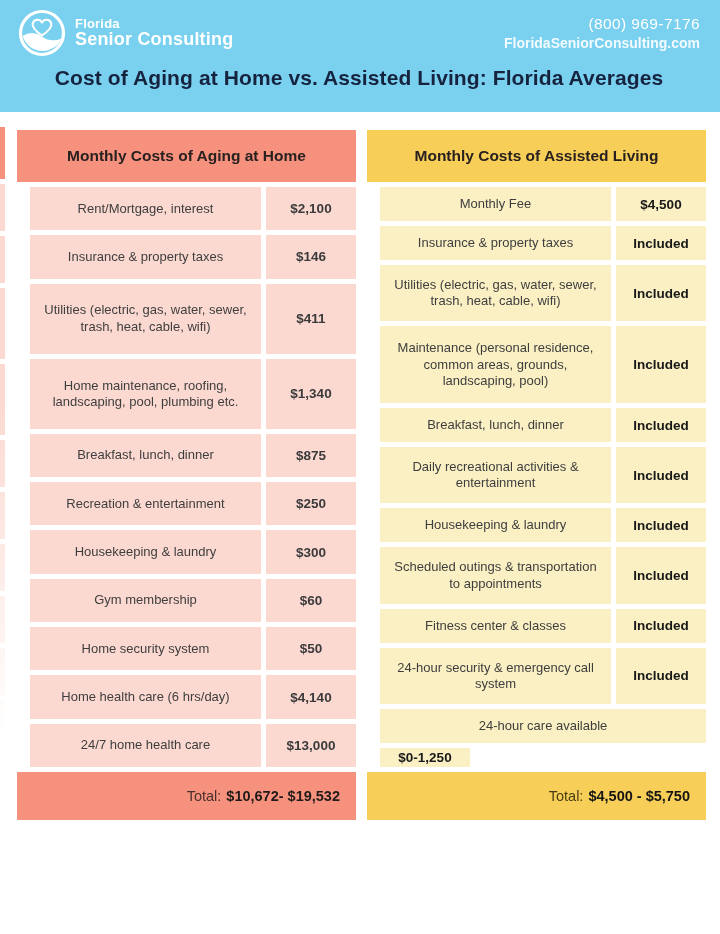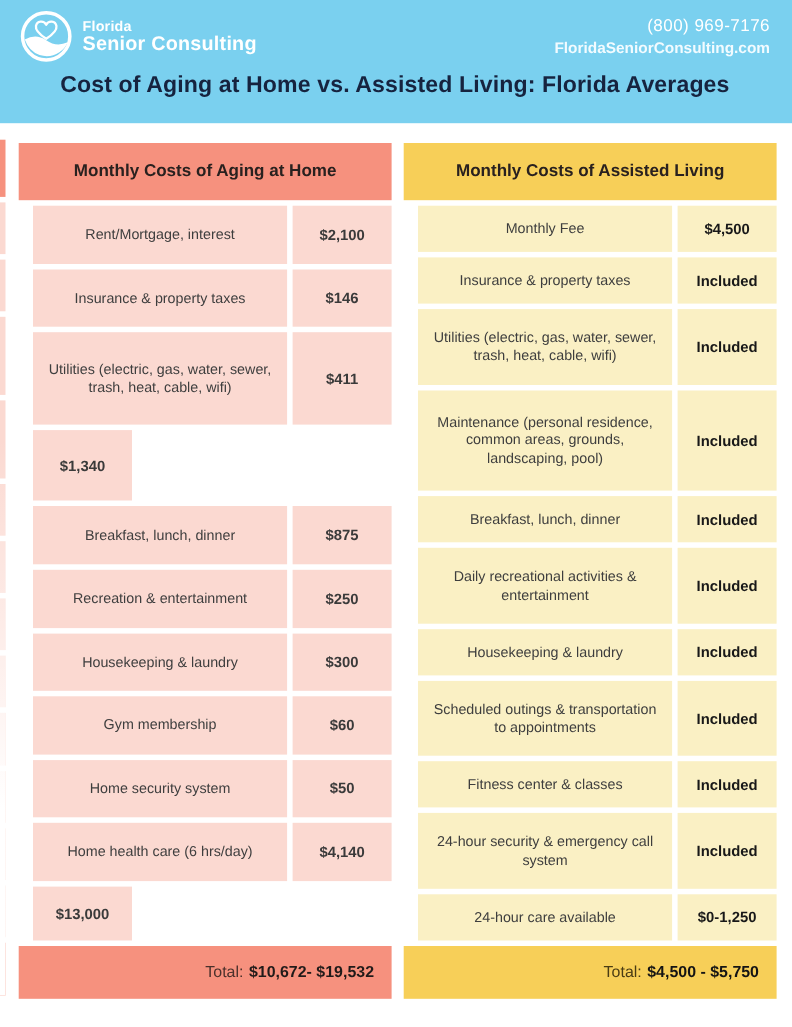--- a/index.html
+++ b/index.html
@@ -46,21 +46,21 @@
   }
 
   
   .tables {
     display: flex;
     gap: 11px;
     margin: 18px 14px 0 17px;
   }
   .cost-table {
     flex: 1;
-    height: 778px;
+    height: 690px;
     display: flex;
     flex-direction: column;
     gap: 5px;
   }
   .t-header {
     flex: none;
     height: 52px;
     display: flex;
     align-items: center;
     justify-content: center;
@@ -181,20 +181,21 @@
           </div>
           <div class="row" style="flex-grow: 1;">
             <div class="cell label">Insurance &amp; property taxes</div>
             <div class="cell value">$146</div>
           </div>
           <div class="row" style="flex-grow: 1.5;">
             <div class="cell label">Utilities (electric, gas, water, sewer, trash, heat, cable, wifi)</div>
             <div class="cell value">$411</div>
           </div>
           <div class="row" style="flex-grow: 1.5;">
+            <div class="cell label">Home maintenance, roofing, landscaping, pool, plumbing etc.</div>
             <div class="cell value">$1,340</div>
           </div>
           <div class="row" style="flex-grow: 1;">
             <div class="cell label">Breakfast, lunch, dinner</div>
             <div class="cell value">$875</div>
           </div>
           <div class="row" style="flex-grow: 1;">
             <div class="cell label">Recreation &amp; entertainment</div>
             <div class="cell value">$250</div>
           </div>
@@ -208,20 +209,21 @@
           </div>
           <div class="row" style="flex-grow: 1;">
             <div class="cell label">Home security system</div>
             <div class="cell value">$50</div>
           </div>
           <div class="row" style="flex-grow: 1;">
             <div class="cell label">Home health care (6 hrs/day)</div>
             <div class="cell value">$4,140</div>
           </div>
           <div class="row" style="flex-grow: 1;">
+            <div class="cell label">24/7 home health care</div>
             <div class="cell value">$13,000</div>
           </div>
         </div>
       <div class="t-total">
         <span class="total-label">Total:</span>
         <span class="total-value">$10,672- $19,532</span>
       </div>
     </section>
 
     <section class="cost-table theme-assisted">
@@ -260,21 +262,21 @@
             <div class="cell value">Included</div>
           </div>
           <div class="row" style="flex-grow: 1;">
             <div class="cell label">Fitness center &amp; classes</div>
             <div class="cell value">Included</div>
           </div>
           <div class="row" style="flex-grow: 1.5;">
             <div class="cell label">24-hour security &amp; emergency call system</div>
             <div class="cell value">Included</div>
           </div>
-          <div class="row" style="flex-grow: 1;">
+          <div class="row" style="flex-grow: 1; flex-direction: column;">
             <div class="cell label">24-hour care available</div>
             <div class="cell value">$0-1,250</div>
           </div>
         </div>
       <div class="t-total">
         <span class="total-label">Total:</span>
         <span class="total-value">$4,500 - $5,750</span>
       </div>
     </section>
 

